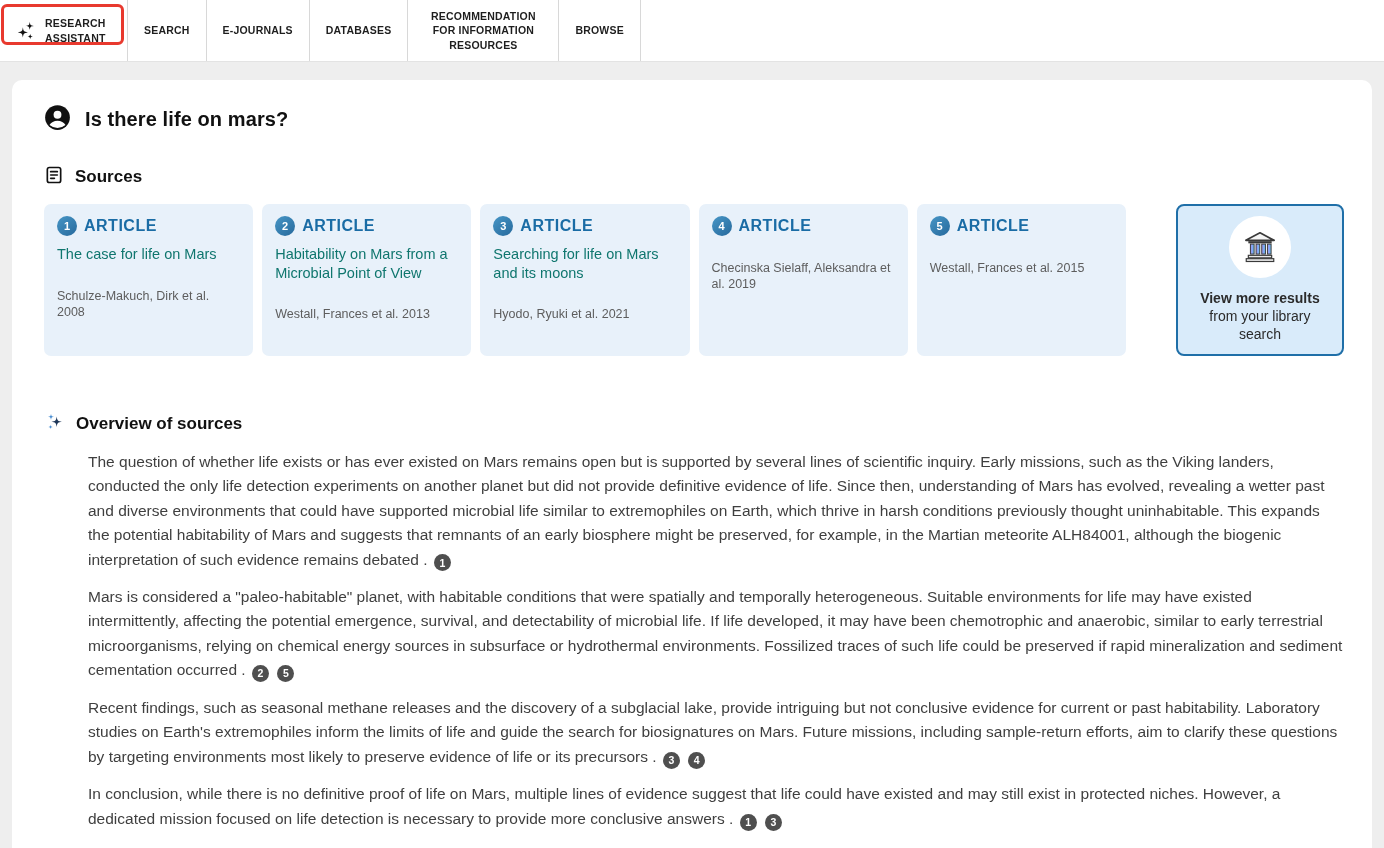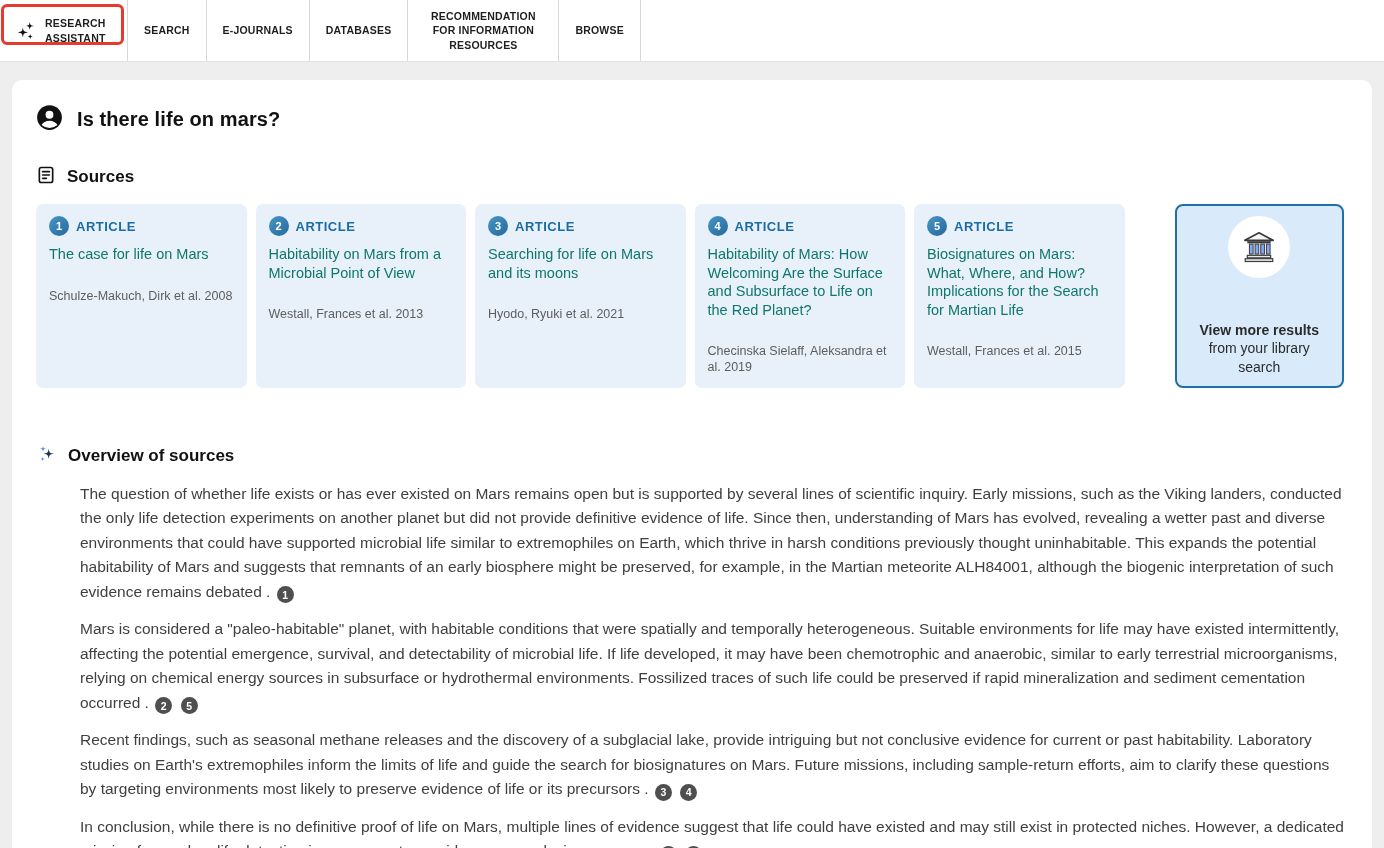--- a/index.html
+++ b/index.html
@@ -15,38 +15,38 @@
          text-align:center; line-height:1.35; }
   .tab-label { max-width:118px; }
   .tab-ra .tab-label { max-width:66px; text-align:left; }
   .annotation-box { position:absolute; left:1px; top:4px; right:3px; bottom:16px;
                     border:3px solid #e8392e; border-radius:6px; pointer-events:none; }
   .sparkles-icon svg { display:block; }
 
   
   .page { padding:18px 12px 0 12px; }
   .panel { background:#ffffff; border-radius:10px 10px 0 0; height:768px;
-           padding:24px 28px 0 24px; }
+           padding:24px 28px 0 32px; }
 
   .query-row { display:flex; align-items:center; gap:14px; }
   .query-title { font-size:20px; font-weight:800; color:#111; letter-spacing:.1px; }
 
   .section-head { display:flex; align-items:center; gap:11px; margin-top:30px; }
   .section-head h2 { font-size:17px; font-weight:800; color:#111; }
 
   
   .cards-row { margin-top:15px; display:grid; grid-template-columns:repeat(6,1fr); gap:9px; }
   .source-card { background:#e8f1fa; border-radius:7px; padding:12px 13px;
                  min-height:150px; cursor:pointer; }
   .card-top { display:flex; align-items:center; gap:7px; }
   .num-badge { width:20px; height:20px; border-radius:50%; flex:0 0 20px;
                background:linear-gradient(140deg,#4796c6,#26699c); color:#fff;
                font-size:11px; font-weight:700; display:flex; align-items:center;
                justify-content:center; }
-  .card-type { font-size:13px; font-weight:700; letter-spacing:.5px; color:#1a6ca5; }
+  .card-type { font-size:16px; font-weight:700; letter-spacing:.5px; color:#1a6ca5; }
   .card-title { margin-top:9px; font-size:14.5px; line-height:1.28; color:#0f766e; }
   .card-authors { margin-top:24px; font-size:12.5px; line-height:1.3; color:#5d5d5d; }
 
   .view-more-card { background:#d9ebfa; border:2px solid #1f6fa8; border-radius:8px;
                     min-height:150px; display:flex; flex-direction:column; align-items:center;
                     justify-content:space-between; gap:11px; cursor:pointer; padding:10px;margin-left:41px; }
   .lib-circle { width:62px; height:62px; border-radius:50%; background:#ffffff;
                 display:flex; align-items:center; justify-content:center; }
   .vm-text { font-size:14px; color:#2b2b2b; text-align:center; line-height:1.3; max-width:180px; }
   .vm-text b { font-weight:800; }
@@ -143,30 +143,28 @@
       </div>
       <div class="card-title">Searching for life on Mars and its moons</div>
       <div class="card-authors">Hyodo, Ryuki et al. 2021</div>
     </div>
 
     <div class="source-card">
       <div class="card-top">
         <span class="num-badge">4</span>
         <span class="card-type">ARTICLE</span>
       </div>
-      <div class="card-title">Habitability of Mars: How Welcoming Are the Surface and Subsurface to Life on the Red Planet?</div>
       <div class="card-authors">Checinska Sielaff, Aleksandra et al. 2019</div>
     </div>
 
     <div class="source-card">
       <div class="card-top">
         <span class="num-badge">5</span>
         <span class="card-type">ARTICLE</span>
       </div>
-      <div class="card-title">Biosignatures on Mars: What, Where, and How? Implications for the Search for Martian Life</div>
       <div class="card-authors">Westall, Frances et al. 2015</div>
     </div>
 
     <div class="view-more-card">
       <div class="lib-circle">
         <svg width="40" height="40" viewBox="0 0 48 48">
           <defs>
             <linearGradient id="colgrad" x1="0" y1="0" x2="1" y2="0">
               <stop offset="0" stop-color="#b18cf5"></stop>
               <stop offset="0.5" stop-color="#7fa8f5"></stop>

